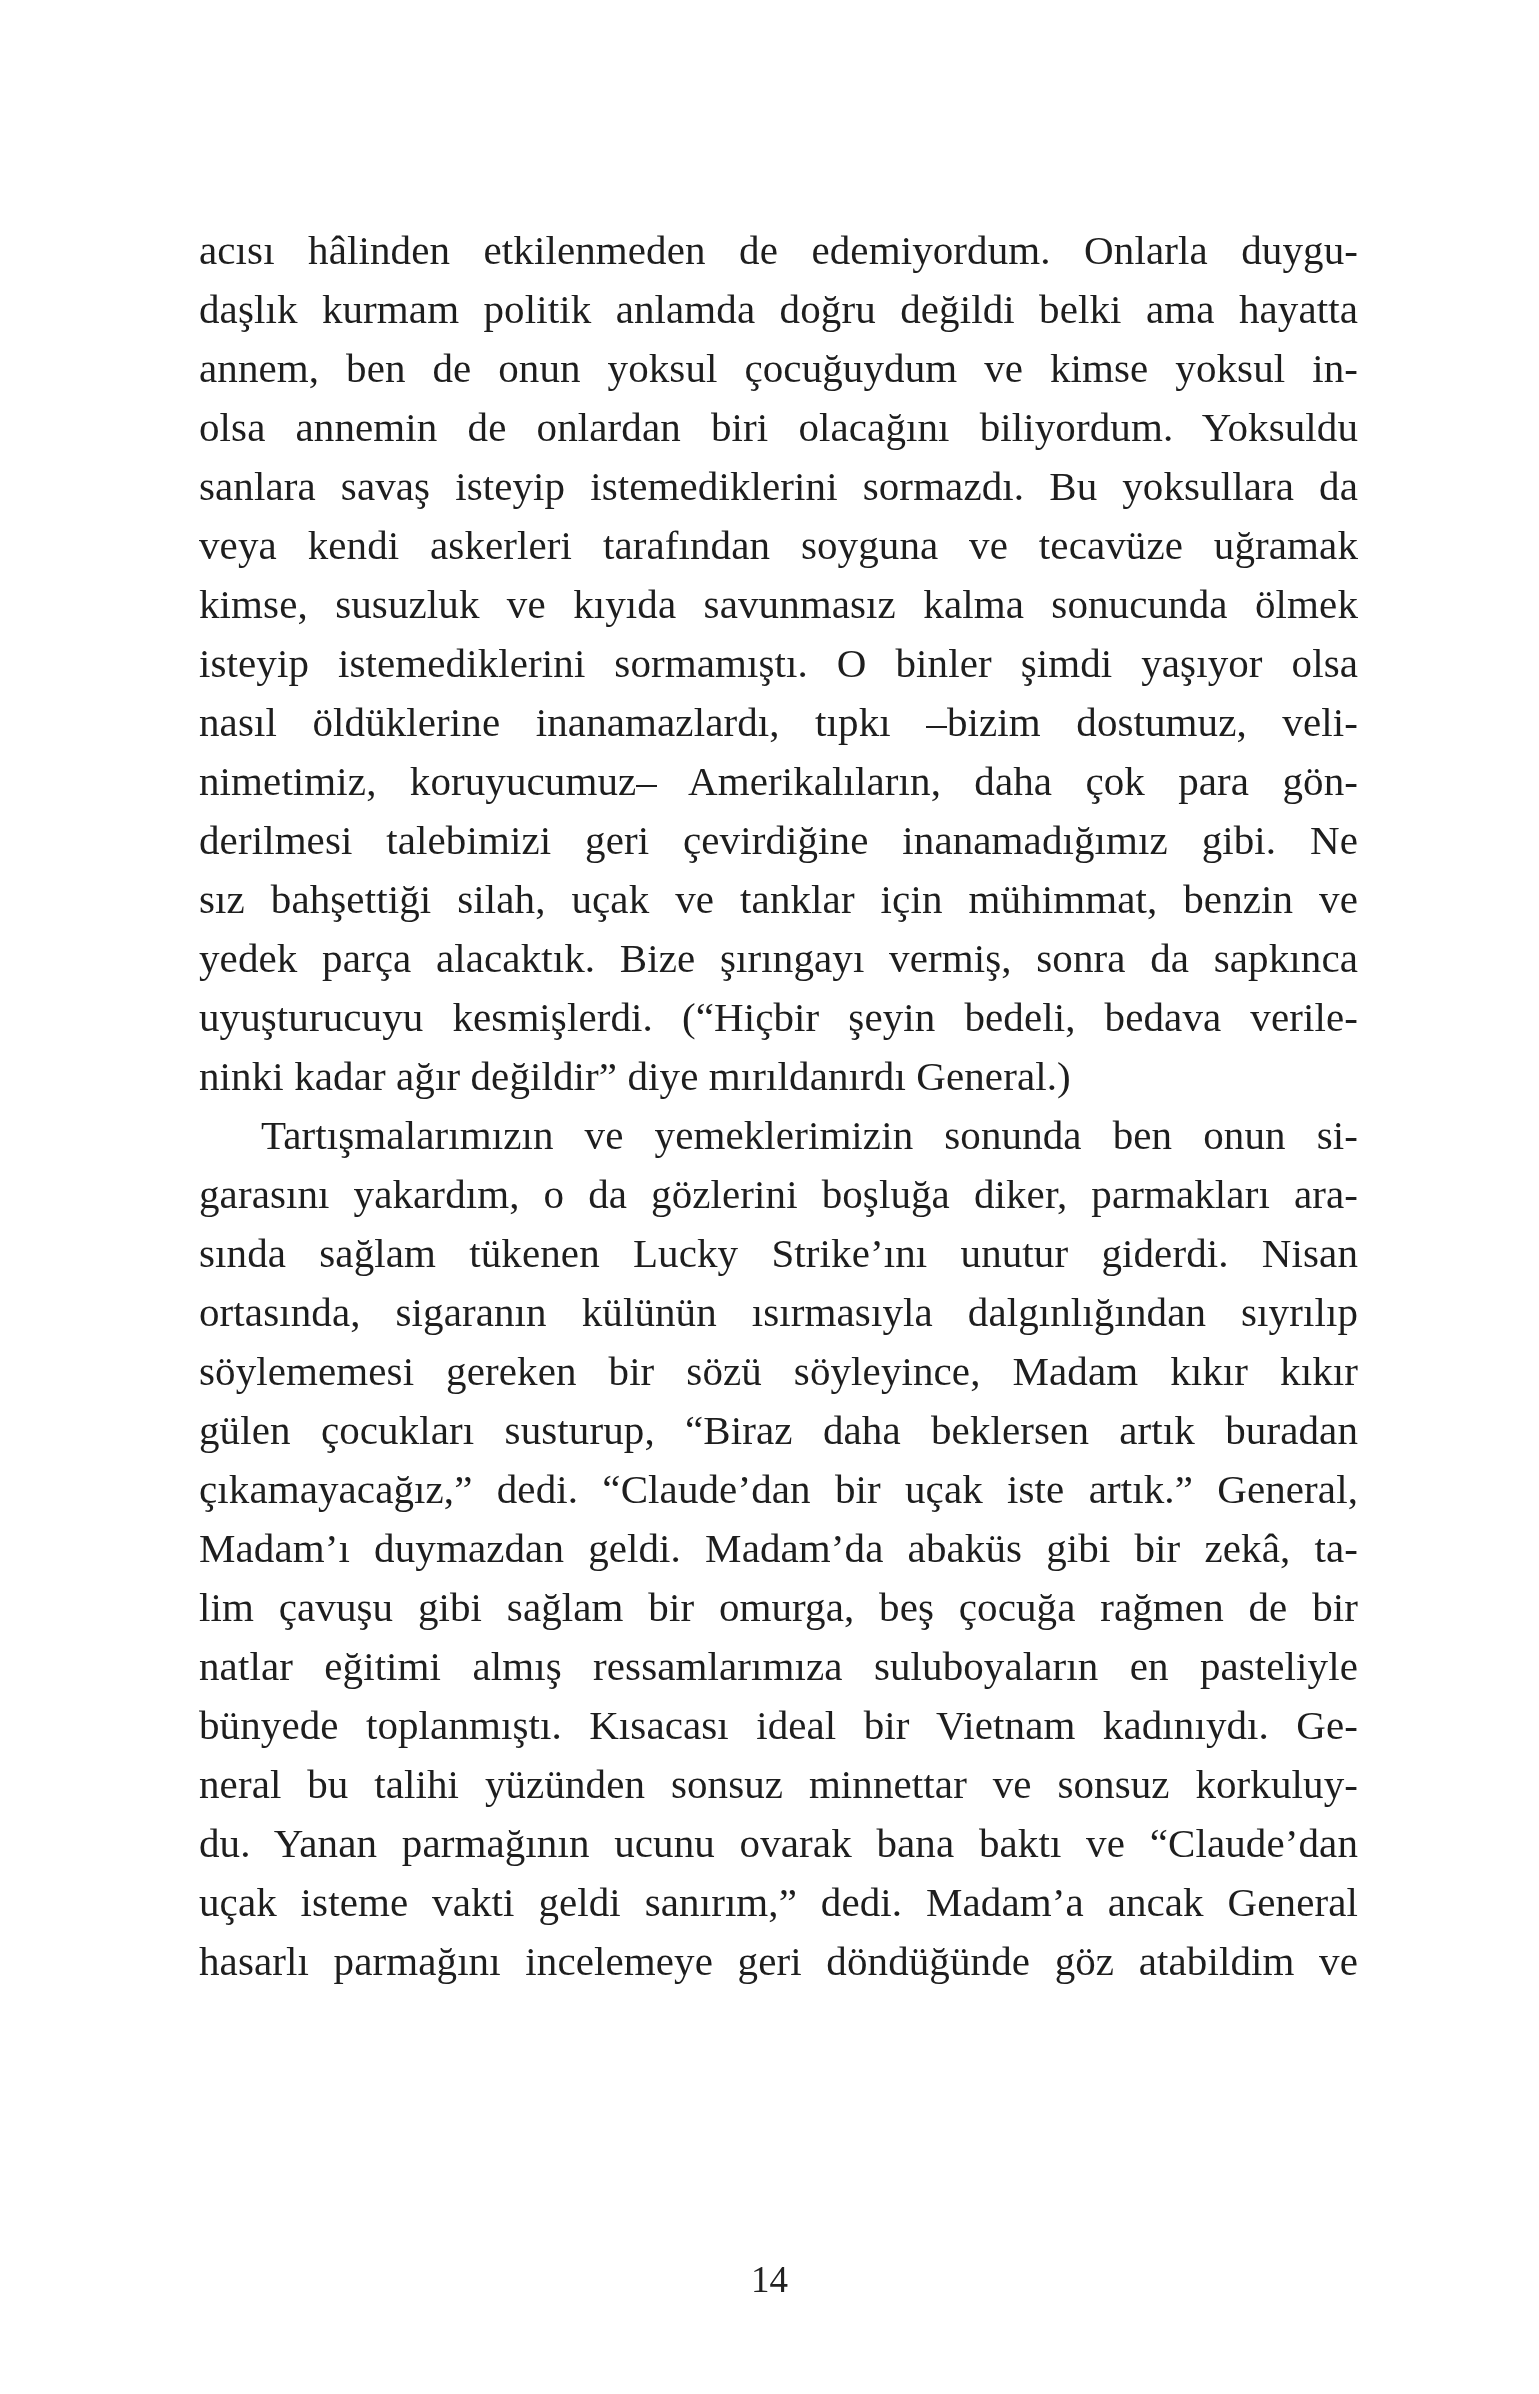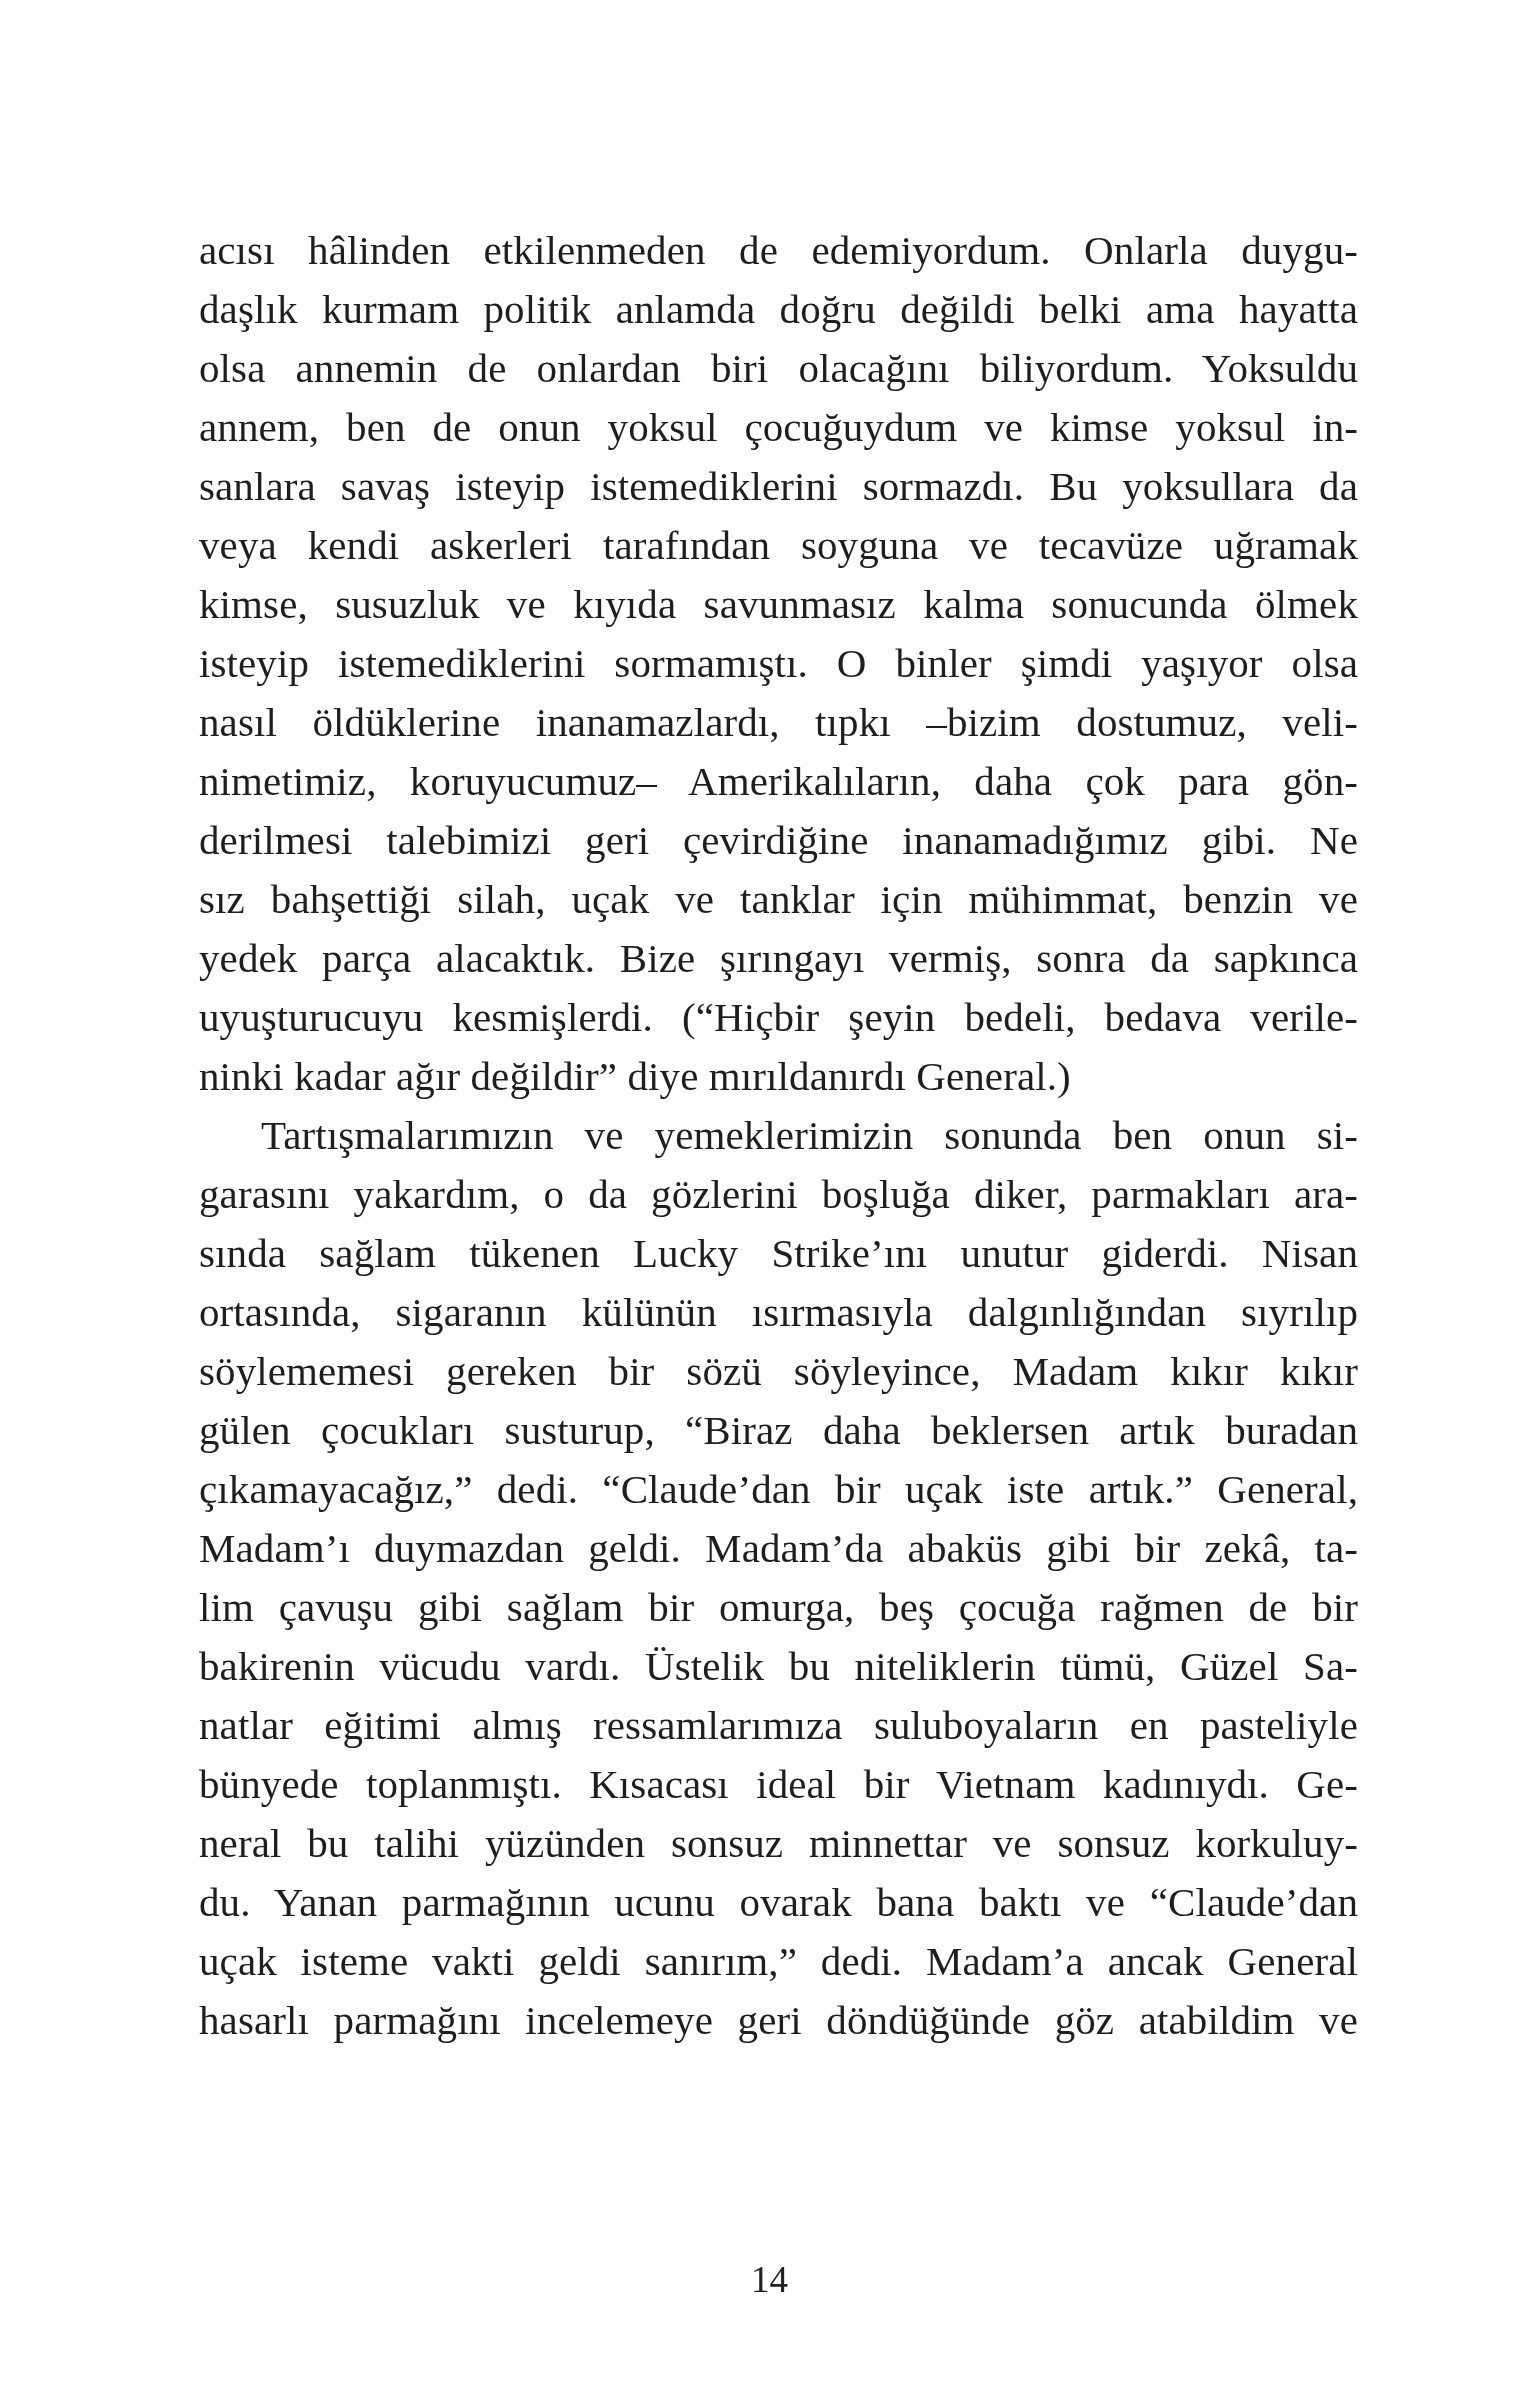--- a/index.html
+++ b/index.html
@@ -45,43 +45,42 @@
     line-height: 42px;
     color: #222222;
   }
 </style>
 </head>
 <body>
 
 <main class="text-block">
   <div class="line">acısı hâlinden etkilenmeden de edemiyordum. Onlarla duygu-</div>
   <div class="line">daşlık kurmam politik anlamda doğru değildi belki ama hayatta</div>
+  <div class="line">annem, ben de onun yoksul çocuğuydum ve kimse yoksul in-</div>
   <div class="line">olsa annemin de onlardan biri olacağını biliyordum. Yoksuldu</div>
-  <div class="line">annem, ben de onun yoksul çocuğuydum ve kimse yoksul in-</div>
   <div class="line">sanlara savaş isteyip istemediklerini sormazdı. Bu yoksullara da</div>
   <div class="line">veya kendi askerleri tarafından soyguna ve tecavüze uğramak</div>
   <div class="line">kimse, susuzluk ve kıyıda savunmasız kalma sonucunda ölmek</div>
   <div class="line">isteyip istemediklerini sormamıştı. O binler şimdi yaşıyor olsa</div>
   <div class="line">nasıl öldüklerine inanamazlardı, tıpkı –bizim dostumuz, veli-</div>
   <div class="line">nimetimiz, koruyucumuz– Amerikalıların, daha çok para gön-</div>
   <div class="line">derilmesi talebimizi geri çevirdiğine inanamadığımız gibi. Ne</div>
   <div class="line">sız bahşettiği silah, uçak ve tanklar için mühimmat, benzin ve</div>
   <div class="line">yedek parça alacaktık. Bize şırıngayı vermiş, sonra da sapkınca</div>
   <div class="line">uyuşturucuyu kesmişlerdi. (“Hiçbir şeyin bedeli, bedava verile-</div>
   <div class="line end">ninki kadar ağır değildir” diye mırıldanırdı General.)</div>
   <div class="line indent">Tartışmalarımızın ve yemeklerimizin sonunda ben onun si-</div>
   <div class="line">garasını yakardım, o da gözlerini boşluğa diker, parmakları ara-</div>
   <div class="line">sında sağlam tükenen Lucky Strike’ını unutur giderdi. Nisan</div>
   <div class="line">ortasında, sigaranın külünün ısırmasıyla dalgınlığından sıyrılıp</div>
   <div class="line">söylememesi gereken bir sözü söyleyince, Madam kıkır kıkır</div>
   <div class="line">gülen çocukları susturup, “Biraz daha beklersen artık buradan</div>
   <div class="line">çıkamayacağız,” dedi. “Claude’dan bir uçak iste artık.” General,</div>
   <div class="line">Madam’ı duymazdan geldi. Madam’da abaküs gibi bir zekâ, ta-</div>
   <div class="line">lim çavuşu gibi sağlam bir omurga, beş çocuğa rağmen de bir</div>
-  <div class="line">bakirenin vücudu vardı. Üstelik bu niteliklerin tümü, Güzel Sa-</div>
   <div class="line">natlar eğitimi almış ressamlarımıza suluboyaların en pasteliyle</div>
   <div class="line">bünyede toplanmıştı. Kısacası ideal bir Vietnam kadınıydı. Ge-</div>
   <div class="line">neral bu talihi yüzünden sonsuz minnettar ve sonsuz korkuluy-</div>
   <div class="line">du. Yanan parmağının ucunu ovarak bana baktı ve “Claude’dan</div>
   <div class="line">uçak isteme vakti geldi sanırım,” dedi. Madam’a ancak General</div>
   <div class="line">hasarlı parmağını incelemeye geri döndüğünde göz atabildim ve</div>
 </main>
 
 <div class="page-number">14</div>
 

